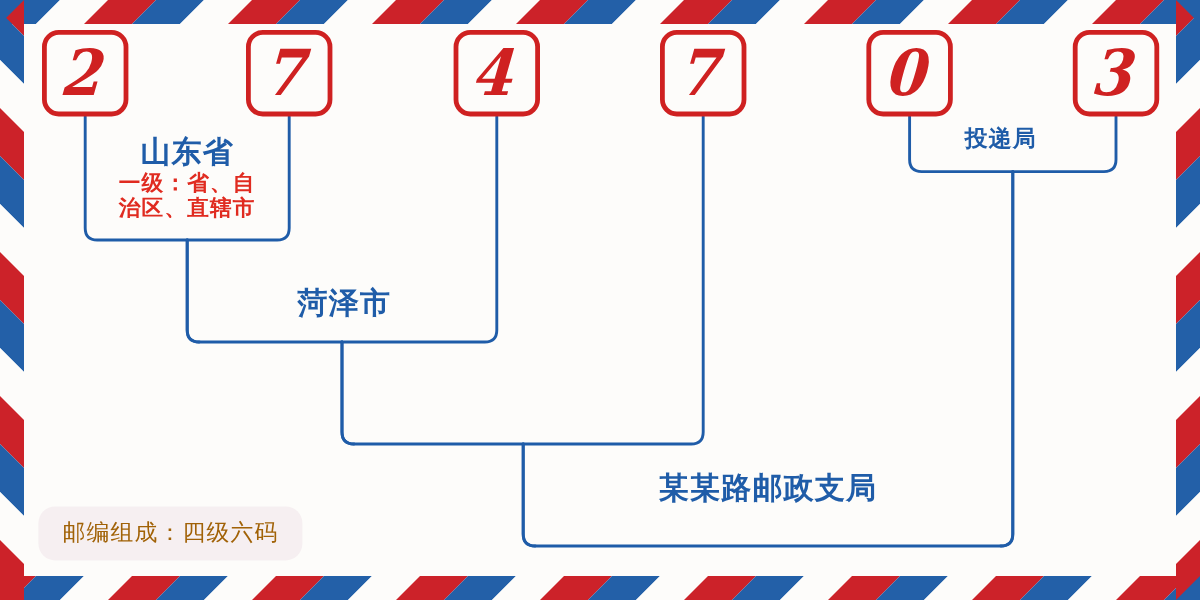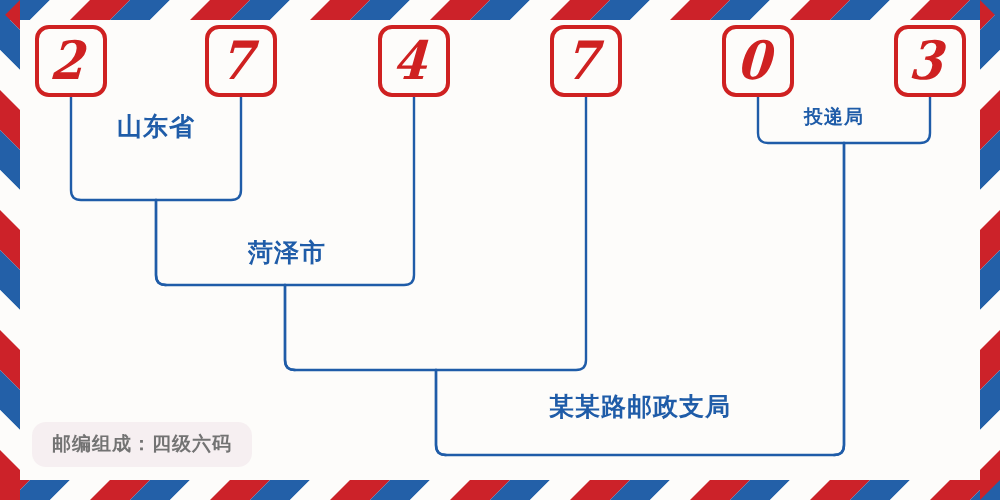--- a/index.html
+++ b/index.html
@@ -62,23 +62,23 @@
 
   
   .badge{
     position:absolute;
     background:#f6eff1;
     border-radius:14px;
     padding:9px 20px 10px 20px;
     z-index:5;
   }
   .badge .badge-text{
-    color:#737373;
+    color:#a16207;
     font-family:"DejaVu Serif",serif;
-    font-weight:bold;
+    font-weight:normal;
     font-size:19px;
     letter-spacing:1px;
     white-space:nowrap;
   }
 </style>
 </head>
 <body>
 
 <div id="stage">
 
@@ -230,20 +230,22 @@
   <div class="digit-box" style="left:894px;top:25px;">
     <span class="digit">3</span>
   </div>
 
   <div class="glabel single" style="left:758px;top:105px;width:152px;">
     <div class="title">投递局</div>
   </div>
 
   <div class="glabel" style="left:76px;top:112px;width:160px;">
     <div class="title">山东省</div>
+    <div class="sub">一级：省、自</div>
+    <div class="sub">治区、直辖市</div>
   </div>
 
   <div class="glabel" style="left:172px;top:222px;width:230px;margin-top:16px;">
     <div class="title">菏泽市</div>
   </div>
 
 
   <div class="glabel" style="left:450px;top:392px;width:380px;">
     <div class="title">某某路邮政支局</div>
   </div>

